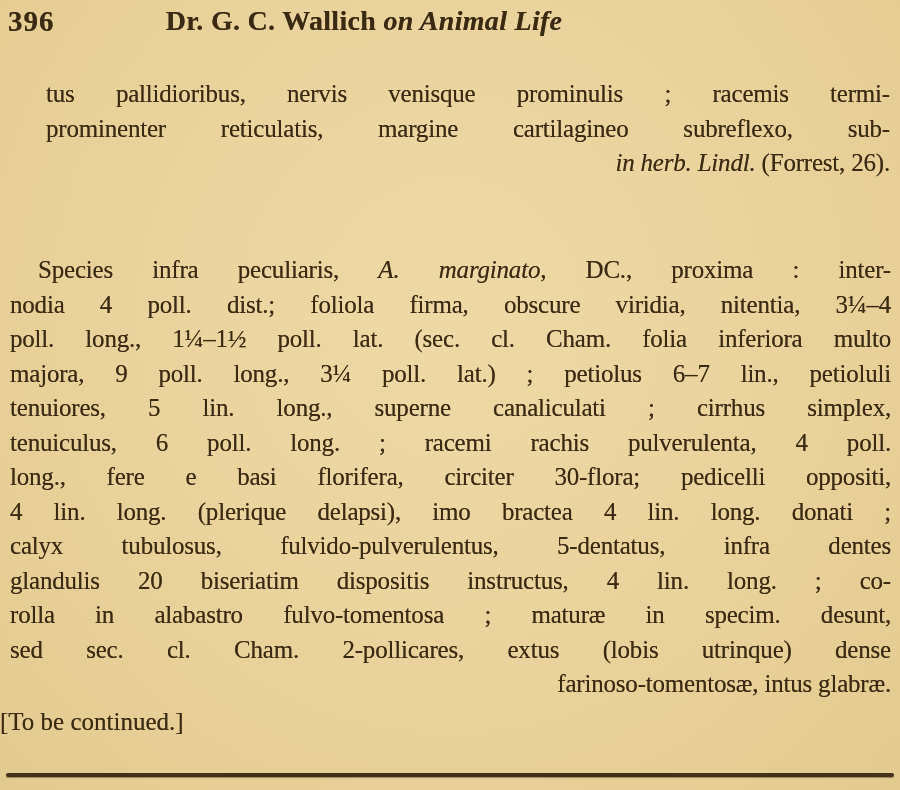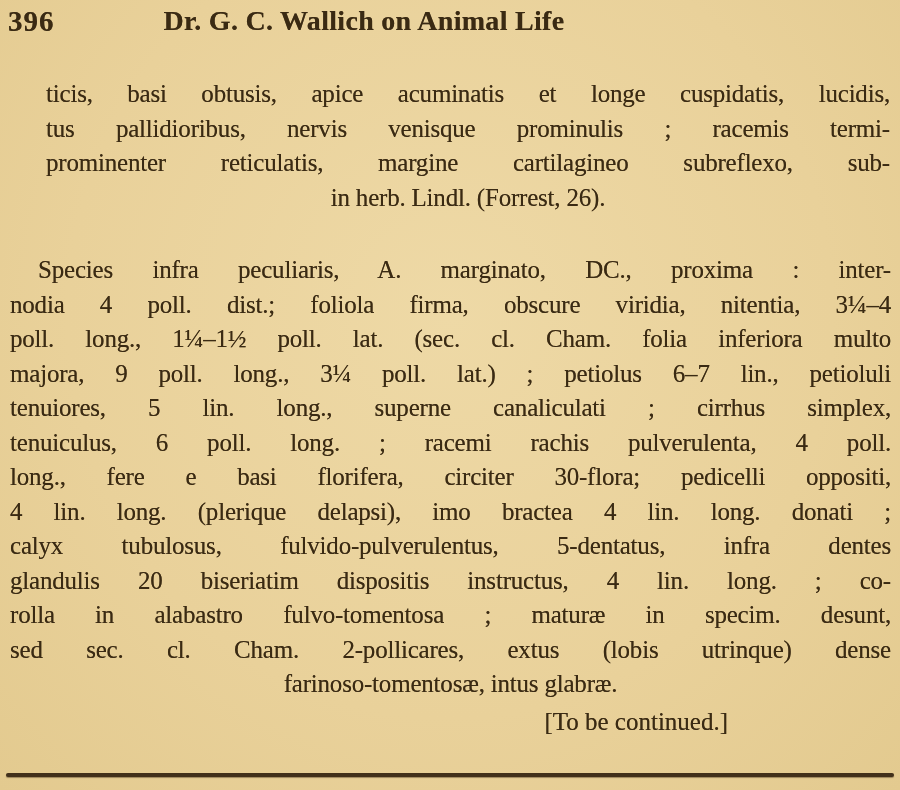--- a/index.html
+++ b/index.html
@@ -52,38 +52,39 @@
   }
   .para-2 {
     top: 253px;
     left: 10px;
     width: 881px;
   }
   .tline {
     line-height: 34.5px;
     height: 34.5px;
     white-space: nowrap;
-    text-align: center;
+    text-align: right;
   }
   .tline.just {
     white-space: normal;
     text-align: justify;
     text-align-last: justify;
   }
   .tline.indent {
     text-indent: 28px;
   }
   .it {
+    font-style: italic;
   }
   .footer-note {
     position: absolute;
     top: 708px;
     left: 0;
     width: 100%;
-    text-align: right;
+    text-align: left;
     font-size: 25px;
   }
   .bottom-rule {
     position: absolute;
     top: 773px;
     left: 6px;
     width: 888px;
     height: 4px;
     background: #42301a;
     border-radius: 2px;
@@ -95,21 +96,20 @@
 
 <div class="page">
 
   <div class="page-number">396</div>
 
   <div class="running-title">
     <span>Dr. G. C. Wallich </span><span class="it">on Animal Life</span>
   </div>
 
   <div class="para para-1">
-      <div class="tline just"><span>ticis, basi obtusis, apice acuminatis et longe cuspidatis, lucidis,</span></div>
       <div class="tline just"><span>tus pallidioribus, nervis venisque prominulis ; racemis termi-</span></div>
       <div class="tline just"><span>prominenter reticulatis, margine cartilagineo subreflexo, sub-</span></div>
       <div class="tline"><span class="it">in herb. Lindl.</span><span> (Forrest, 26).</span></div>
     </div>
 
   <div class="para para-2">
       <div class="tline just indent"><span>Species infra peculiaris, </span><span class="it">A. marginato</span><span>, DC., proxima : inter-</span></div>
       <div class="tline just"><span>nodia 4 poll. dist.; foliola firma, obscure viridia, nitentia, 3¼–4</span></div>
       <div class="tline just"><span>poll. long., 1¼–1½ poll. lat. (sec. cl. Cham. folia inferiora multo</span></div>
       <div class="tline just"><span>majora, 9 poll. long., 3¼ poll. lat.) ; petiolus 6–7 lin., petioluli</span></div>

